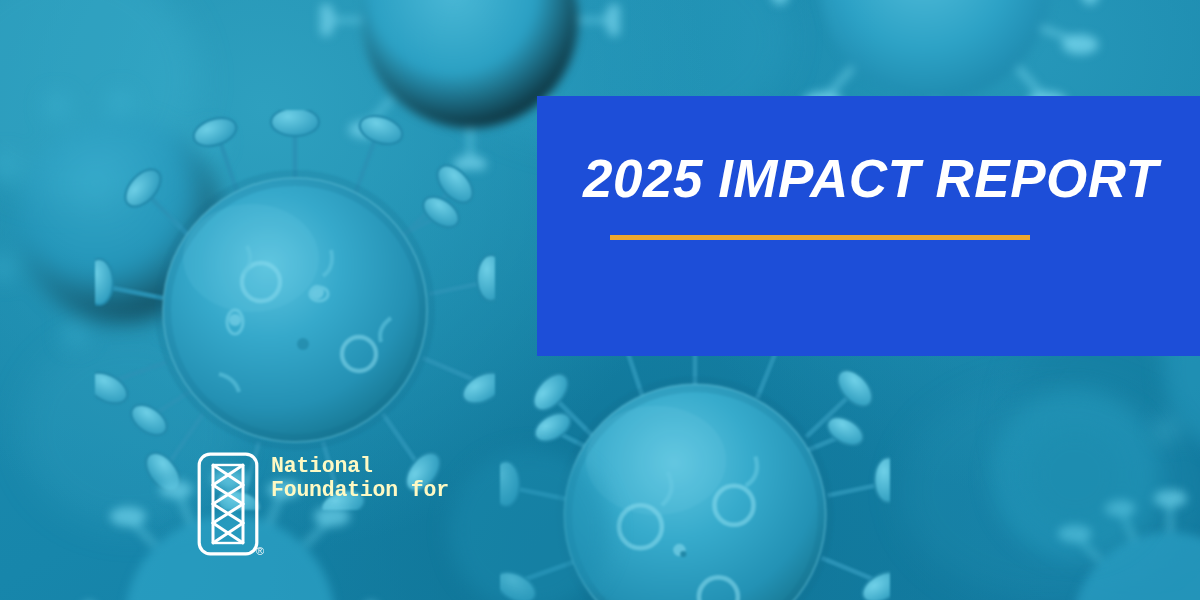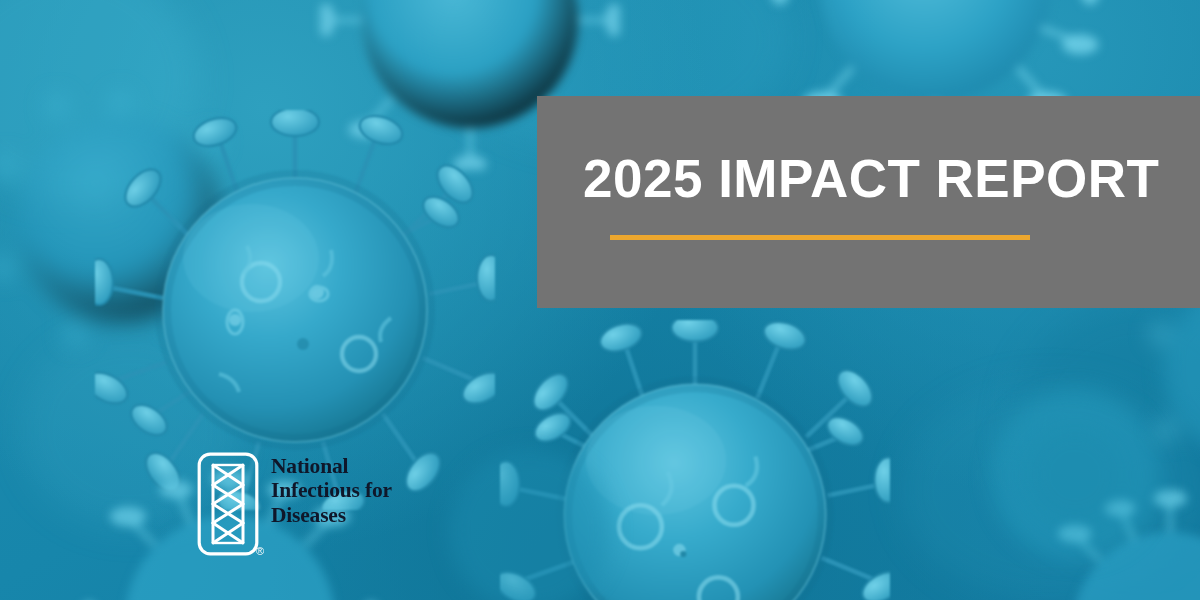--- a/index.html
+++ b/index.html
@@ -42,22 +42,23 @@
   .virus.blurA{ filter:blur(1.1px); }
   .virus.blurB{ filter:blur(5px); }
   .virus.blurC{ filter:blur(10px); }
 
   
   .banner{
     position:absolute;
     left:537px;
     top:96px;
     width:663px;
-    height:212px;
-    background:#737373;
+    height:260px;
+    background:#1d4ed8;
+    font-style:italic;
   }
   .banner-title{
     position:absolute;
     left:46px;
     top:56px;
     color:#ffffff;
     font-family:"Liberation Sans", sans-serif;
     font-weight:bold;
     font-size:53px;
     letter-spacing:0.5px;
@@ -91,22 +92,22 @@
   .logo-reg{
     position:absolute;
     left:59px;
     bottom:-1px;
     color:#ffffff;
     font-size:11px;
     font-family:"Liberation Sans", sans-serif;
     line-height:1;
   }
   .logo-text{
-    color:#0f172a;
-    font-family:Liberation Serif, serif;
+    color:#fef9c3;
+    font-family:Liberation Mono, monospace;
     font-weight:bold;
     font-size:21.5px;
     line-height:1.13;
     letter-spacing:-0.2px;
     padding-top:2px;
   }
   .logo-text div{ white-space:nowrap; }
 </style>
 </head>
 <body>
@@ -447,18 +448,17 @@
         <g fill="none" stroke="#ffffff" stroke-width="2.4">
           <path d="M16 13 L46 13"></path>
           <path d="M16 91 L46 91"></path>
         </g>
       </svg>
       <span class="logo-reg">®</span>
     </div>
 
     <div class="logo-text">
       <div>National</div>
-      <div>Infectious for</div>
-      <div>Diseases</div>
+      <div>Foundation for</div>
     </div>
   </div>
 
 </div>
 
 </body></html>

